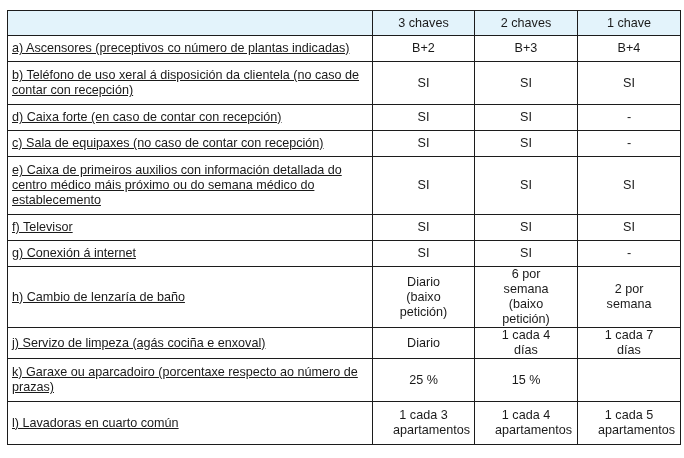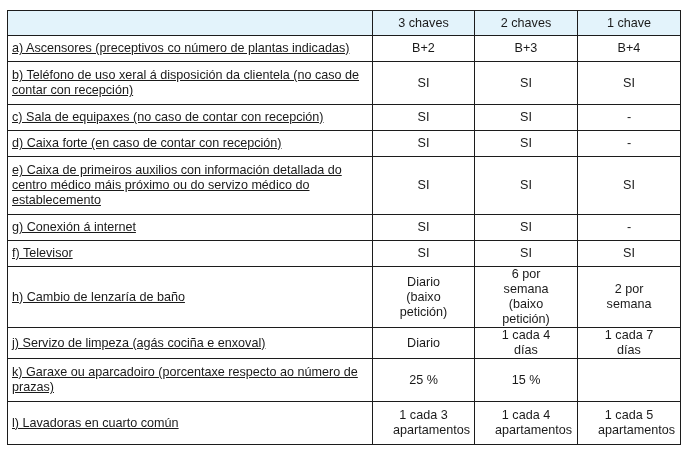--- a/index.html
+++ b/index.html
@@ -82,48 +82,48 @@
       <td class="val">B+3</td>
       <td class="val">B+4</td>
     </tr>
     <tr class="h2">
       <td class="label">b) Teléfono de uso xeral á disposición da clientela (no caso de contar con recepción)</td>
       <td class="val">SI</td>
       <td class="val">SI</td>
       <td class="val">SI</td>
     </tr>
     <tr class="h1">
+      <td class="label">d) Caixa forte (en caso de contar con recepción)</td>
+      <td class="val">SI</td>
+      <td class="val">SI</td>
+      <td class="val">-</td>
+    </tr>
+    <tr class="h1">
       <td class="label">c) Sala de equipaxes (no caso de contar con recepción)</td>
       <td class="val">SI</td>
       <td class="val">SI</td>
       <td class="val">-</td>
     </tr>
-    <tr class="h1">
-      <td class="label">d) Caixa forte (en caso de contar con recepción)</td>
+    <tr class="h3">
+      <td class="label">e) Caixa de primeiros auxilios con información detallada do centro médico máis próximo ou do semana médico do establecemento</td>
       <td class="val">SI</td>
       <td class="val">SI</td>
-      <td class="val">-</td>
+      <td class="val">SI</td>
     </tr>
-    <tr class="h3">
-      <td class="label">e) Caixa de primeiros auxilios con información detallada do centro médico máis próximo ou do servizo médico do establecemento</td>
+    <tr class="h1">
+      <td class="label">f) Televisor</td>
       <td class="val">SI</td>
       <td class="val">SI</td>
       <td class="val">SI</td>
     </tr>
     <tr class="h1">
       <td class="label">g) Conexión á internet</td>
       <td class="val">SI</td>
       <td class="val">SI</td>
       <td class="val">-</td>
-    </tr>
-    <tr class="h1">
-      <td class="label">f) Televisor</td>
-      <td class="val">SI</td>
-      <td class="val">SI</td>
-      <td class="val">SI</td>
     </tr>
     <tr class="h2">
       <td class="label">h) Cambio de lenzaría de baño</td>
       <td class="val">Diario (baixo petición)</td>
       <td class="val">6 por semana (baixo petición)</td>
       <td class="val">2 por semana</td>
     </tr>
     <tr class="h1">
       <td class="label">j) Servizo de limpeza (agás cociña e enxoval)</td>
       <td class="val">Diario</td>

